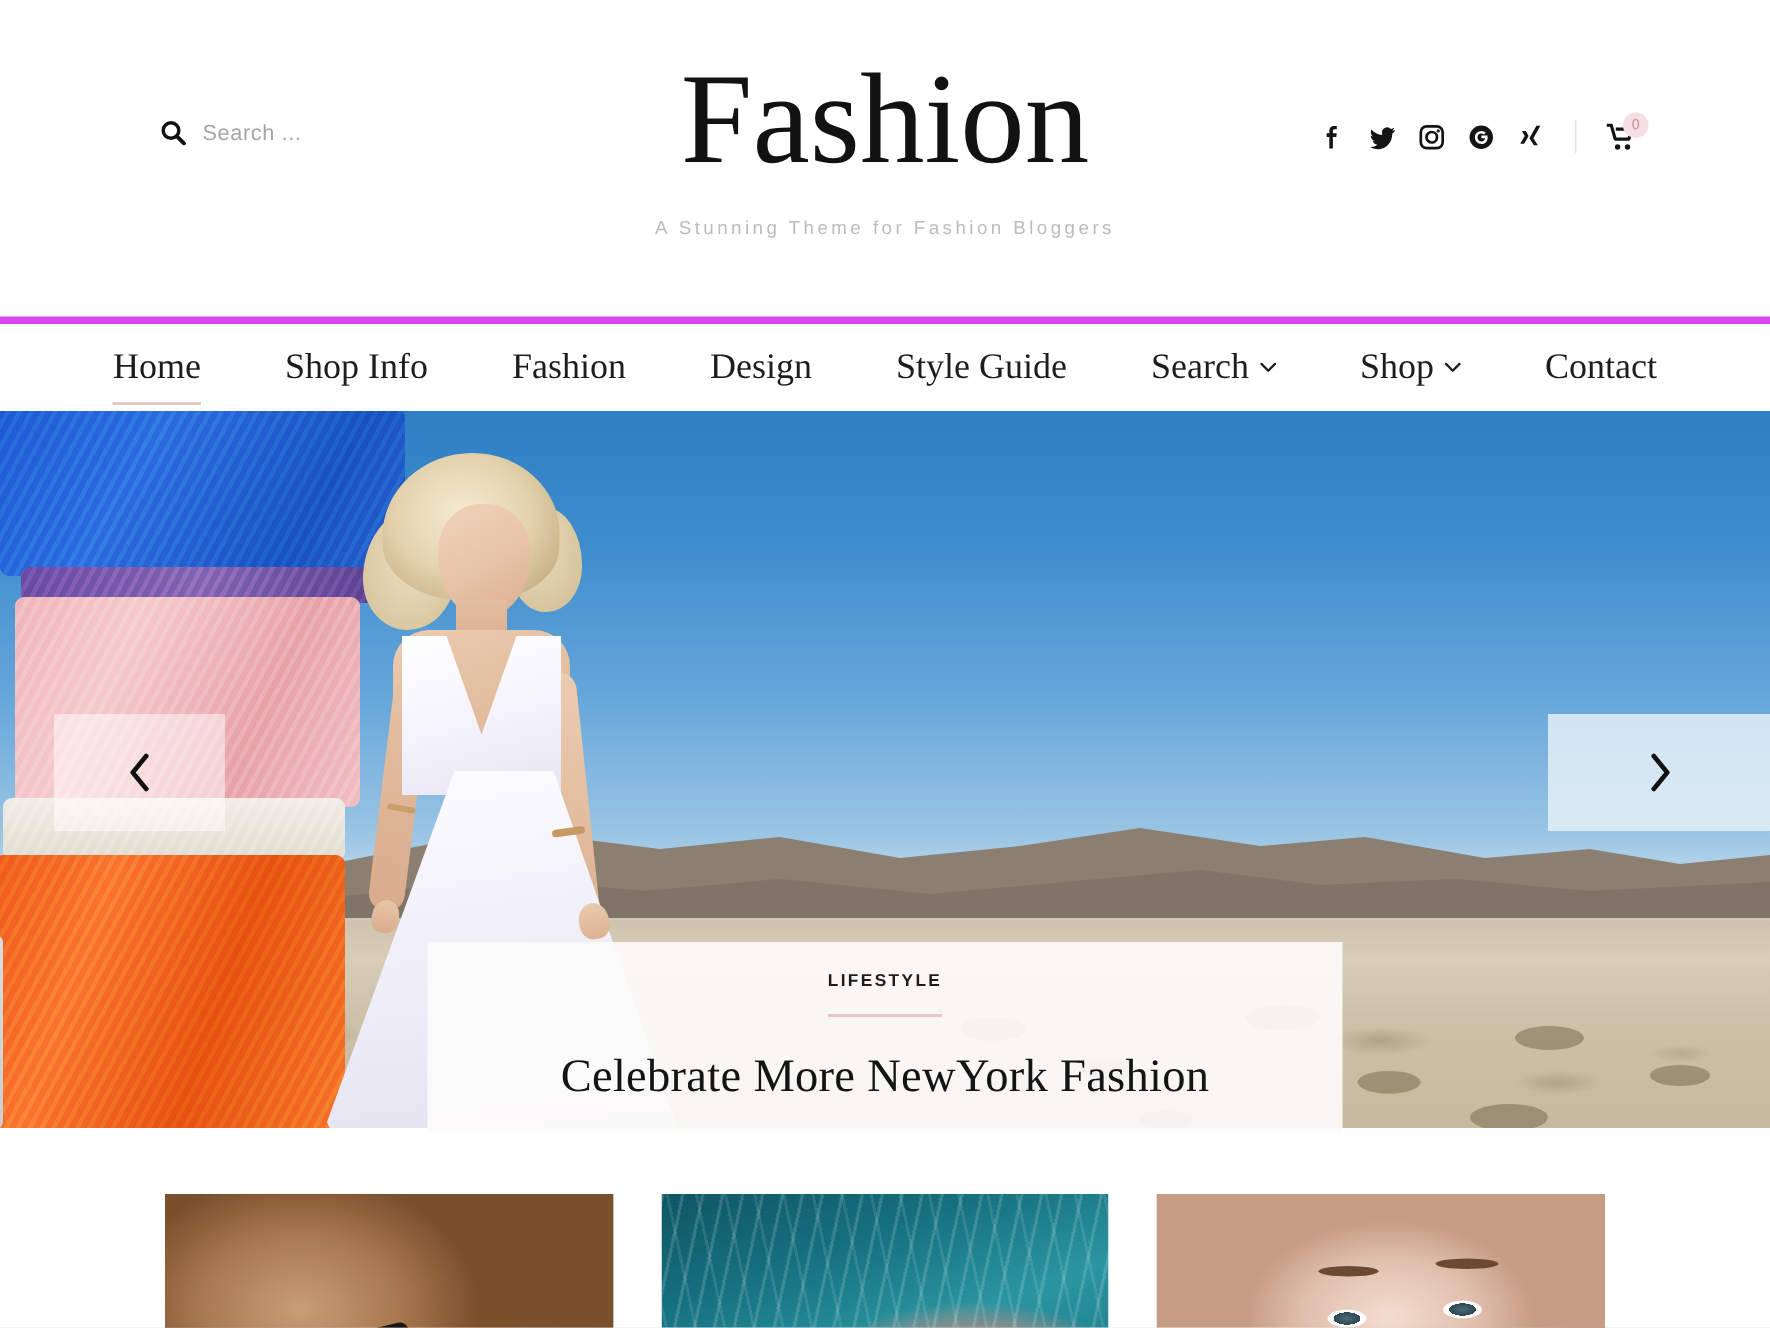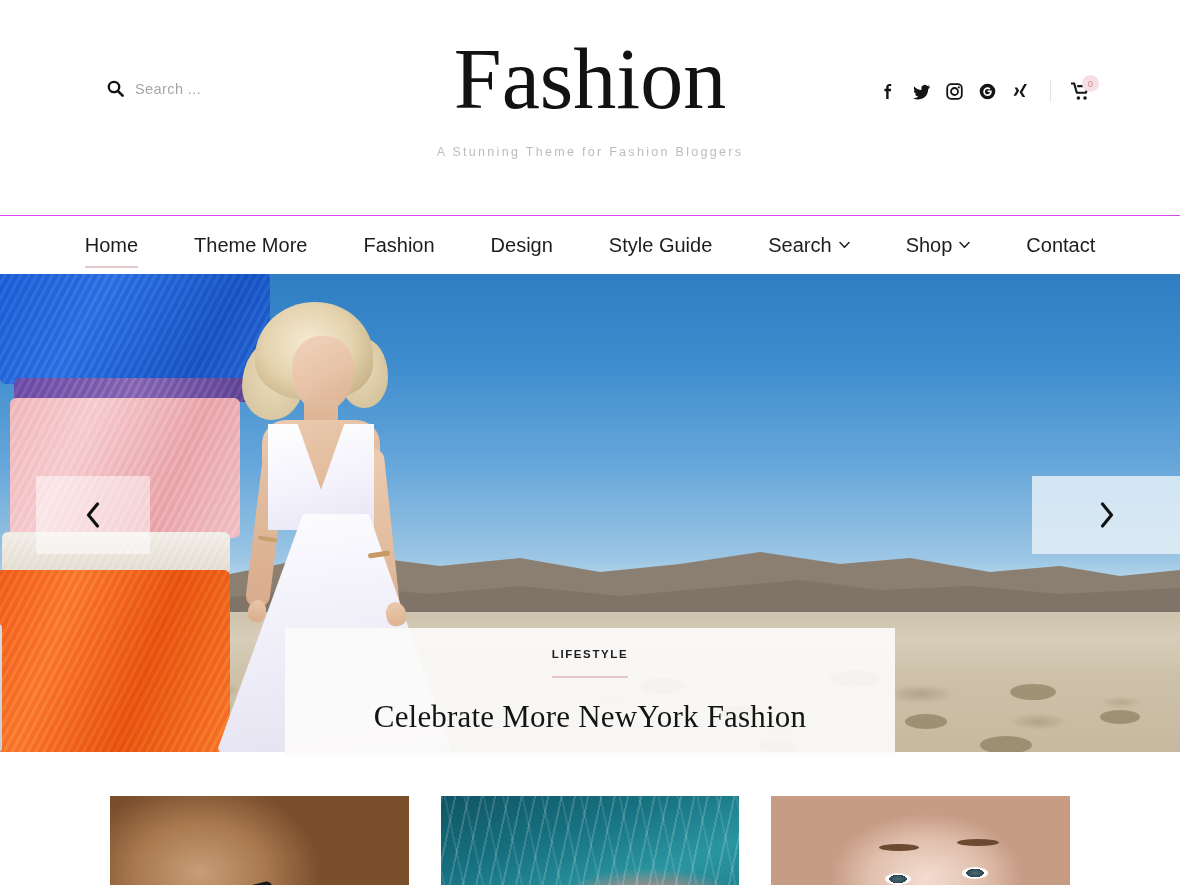--- a/index.html
+++ b/index.html
@@ -8,21 +8,21 @@
     overflow: hidden;
     background: #ffffff;
     font-family: "Liberation Sans", sans-serif;
   }
 
   
   .site-header {
     position: relative;
     height: 216px;
     background: #ffffff;
-    border-bottom: 1px solid #d946ef;
+    border-bottom: 5px solid #d946ef;
   }
 
   .search-area {
     position: absolute;
     left: 107px; top: 80px;
     display: flex; align-items: center;
     gap: 11px;
   }
   .search-icon svg { display: block; }
   .search-input {
@@ -99,22 +99,22 @@
   .main-nav {
     height: 58px;
     background: #ffffff;
     display: flex;
     align-items: center;
     justify-content: center;
     gap: 0;
   }
   .nav-item {
     position: relative;
-    font-family: Liberation Sans, sans-serif;
-    font-size: 20px;
+    font-family: Liberation Serif, serif;
+    font-size: 24px;
     color: #1d1d1d;
     padding: 0 28px;
     line-height: 1;
     cursor: pointer;
     display: flex;
     align-items: center;
     gap: 7px;
     white-space: nowrap;
   }
   .nav-item.active::after {
@@ -460,21 +460,21 @@
       <span class="cart-badge">0</span>
     </a>
   </div>
 </header>
 
 <nav class="main-nav">
   <a class="nav-item active">
     <span>Home</span>
   </a>
   <a class="nav-item">
-    <span>Theme More</span>
+    <span>Shop Info</span>
   </a>
   <a class="nav-item">
     <span>Fashion</span>
   </a>
   <a class="nav-item">
     <span>Design</span>
   </a>
   <a class="nav-item">
     <span>Style Guide</span>
   </a>

